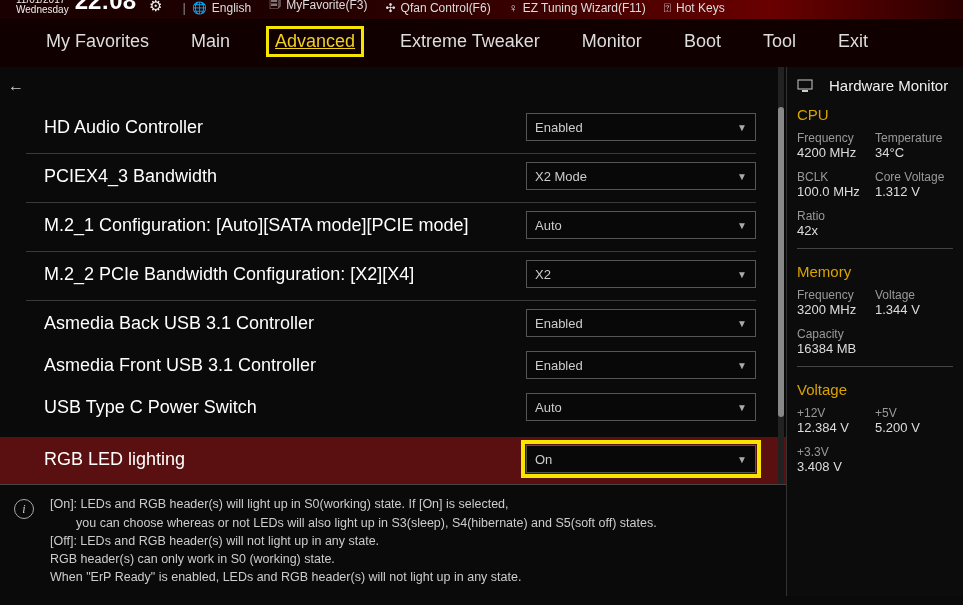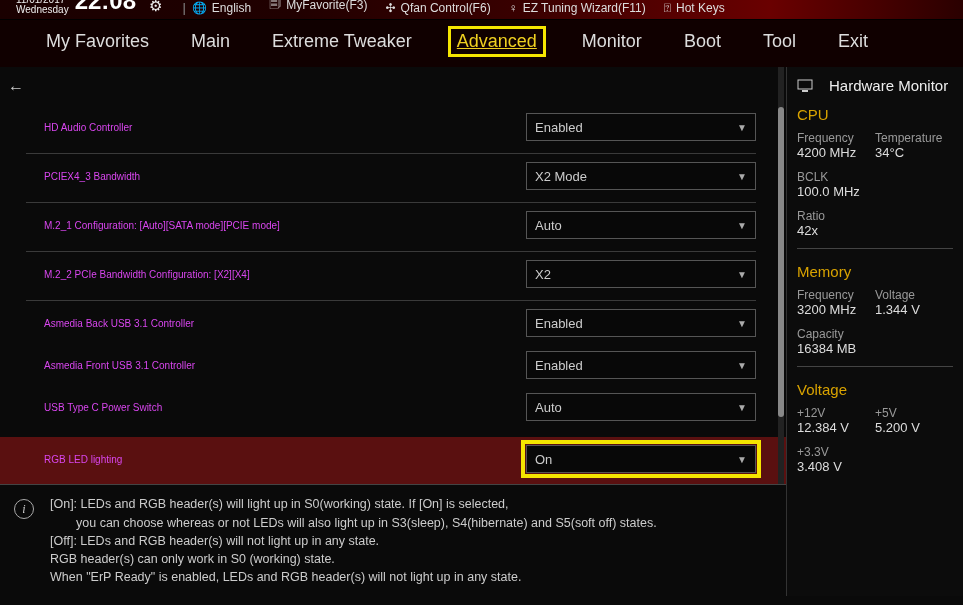--- a/index.html
+++ b/index.html
@@ -39,21 +39,21 @@
   .main { display:flex; height: calc(605px - 32px - 44px); }
   .content-wrap { flex: 1; display:flex; flex-direction:column; border-right:1px solid #333; }
   .content { flex:1; overflow-y:auto; padding: 10px 30px 0 26px; position:relative; }
   .scrollbar-fake { position:absolute; right:2px; top:0; width:6px; height:100%; background:#222; }
   .scrollbar-thumb { position:absolute; right:2px; top:40px; width:6px; height:310px; background:#888; border-radius:3px; }
   .breadcrumb-row { display:flex; align-items:center; margin-bottom:10px; margin-left:-18px; }
   .back-arrow { color:#ccc; font-size:16px; margin-right:10px; cursor:pointer; }
   .breadcrumb { color:#ddd; font-size:14px; }
   .setting-row { display:flex; align-items:center; padding:8px 0 12px 18px; border-bottom:1px solid #3a3a3a; }
   .setting-row.noline { border-bottom:none; padding:8px 0 6px 18px;}
-  .setting-label { flex:1; color:#d946ef; font-size:10px; }
+  .setting-label { flex:1; color:#ffffff; font-size:18px; }
   .setting-row.highlighted { background:#5a1010; margin:0 -30px 0 -26px; padding-left:44px; padding-right:30px; border-bottom:none; }
   .setting-row.sub .setting-label { padding-left:14px; }
   .select {
     width:230px; height:28px; 
     background:#080808; border:1px solid #555;
     color:#ccc; padding:0 8px;
     display:flex; align-items:center; justify-content:space-between;
     font-size:13px; cursor:pointer;
   }
   .select .caret { font-size:10px; color:#aaa; }
@@ -107,22 +107,22 @@
   </span>
   <span class="topbar-item">
     <span class="icn">⍰</span>
     <span>Hot Keys</span>
   </span>
 </div>
 
 <div class="tabbar">
   <div class="tab">My Favorites</div>
   <div class="tab">Main</div>
+  <div class="tab active tab-highlight">Advanced</div>
   <div class="tab">Extreme Tweaker</div>
-  <div class="tab active tab-highlight">Advanced</div>
   <div class="tab">Monitor</div>
   <div class="tab">Boot</div>
   <div class="tab">Tool</div>
   <div class="tab">Exit</div>
 </div>
 
 <div class="main">
   <div class="content-wrap">
     <div class="content">
       <div class="scrollbar-fake"></div>
@@ -233,20 +233,24 @@
       <div class="side-col">
         <div class="side-lbl">Temperature</div>
         <div class="side-val">34°C</div>
       </div>
     </div>
     <div class="side-grid">
       <div class="side-col">
         <div class="side-lbl">BCLK</div>
         <div class="side-val">100.0 MHz</div>
       </div>
+      <div class="side-col">
+        <div class="side-lbl">Core Voltage</div>
+        <div class="side-val">1.312 V</div>
+      </div>
     </div>
     <div class="side-lbl">Ratio</div>
     <div class="side-val">42x</div>
     <hr class="side-hr">
 
     <div class="side-section">Memory</div>
     <div class="side-grid">
       <div class="side-col">
         <div class="side-lbl">Frequency</div>
         <div class="side-val">3200 MHz</div>

